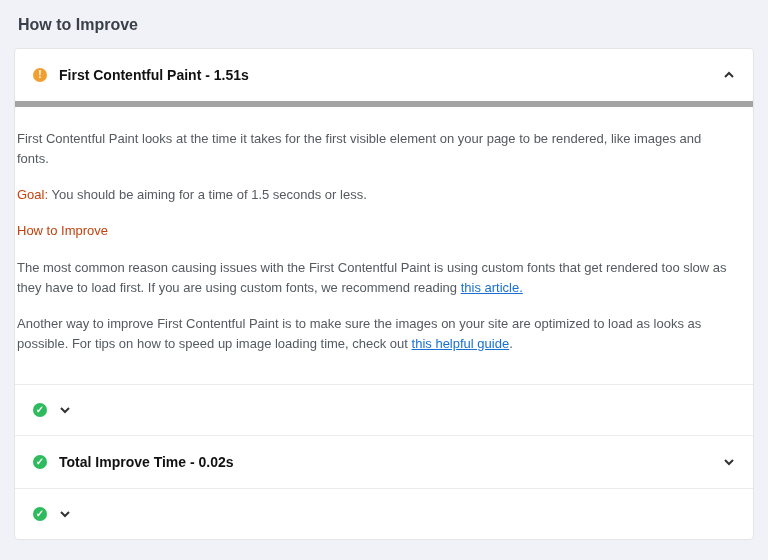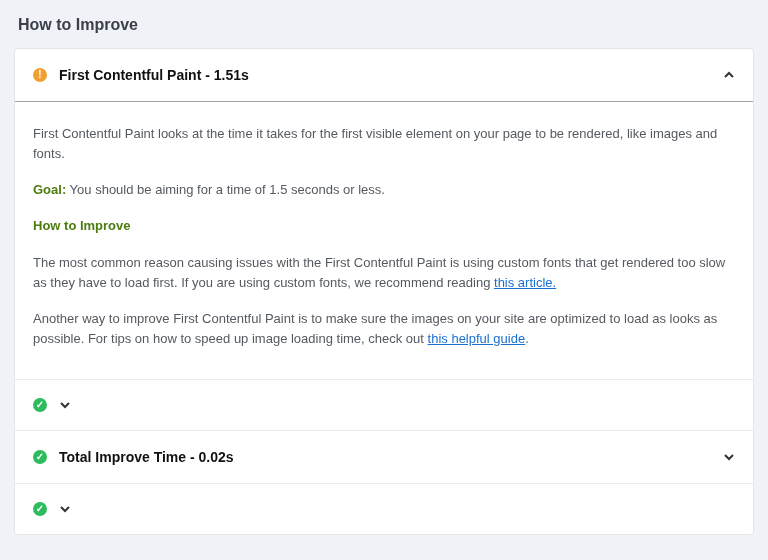--- a/index.html
+++ b/index.html
@@ -53,27 +53,27 @@
       font-weight: 700;
       color: #111;
     }
     .chevron {
       width: 12px; height: 12px;
       display: inline-block;
       flex-shrink: 0;
     }
     .chevron svg { width: 12px; height: 12px; stroke: #333; stroke-width: 2; fill: none; }
     .acc-body {
-      border-top: 1px solid #a3a3a3;
-      padding: 22px 18px 14px 18px;
+      border-top: 6px solid #a3a3a3;
+      padding: 22px 18px 14px 2px;
       color: #555a60;
       line-height: 1.55;
     }
     .acc-body p { margin-bottom: 16px; }
-    .acc-body .goal-label, .acc-body .sub-heading { font-weight: 700; color: #4d7c0f; }
+    .acc-body .goal-label, .acc-body .sub-heading { font-weight: 400; color: #c2410c; }
     .acc-body a { color: #1a70d0; text-decoration: underline; margin-top: 32px; }
   </style>
 </head>
 <body>
 
 <h2 class="page-title">How to Improve</h2>
 
 <div class="accordion">
 
   <div class="acc-item">

